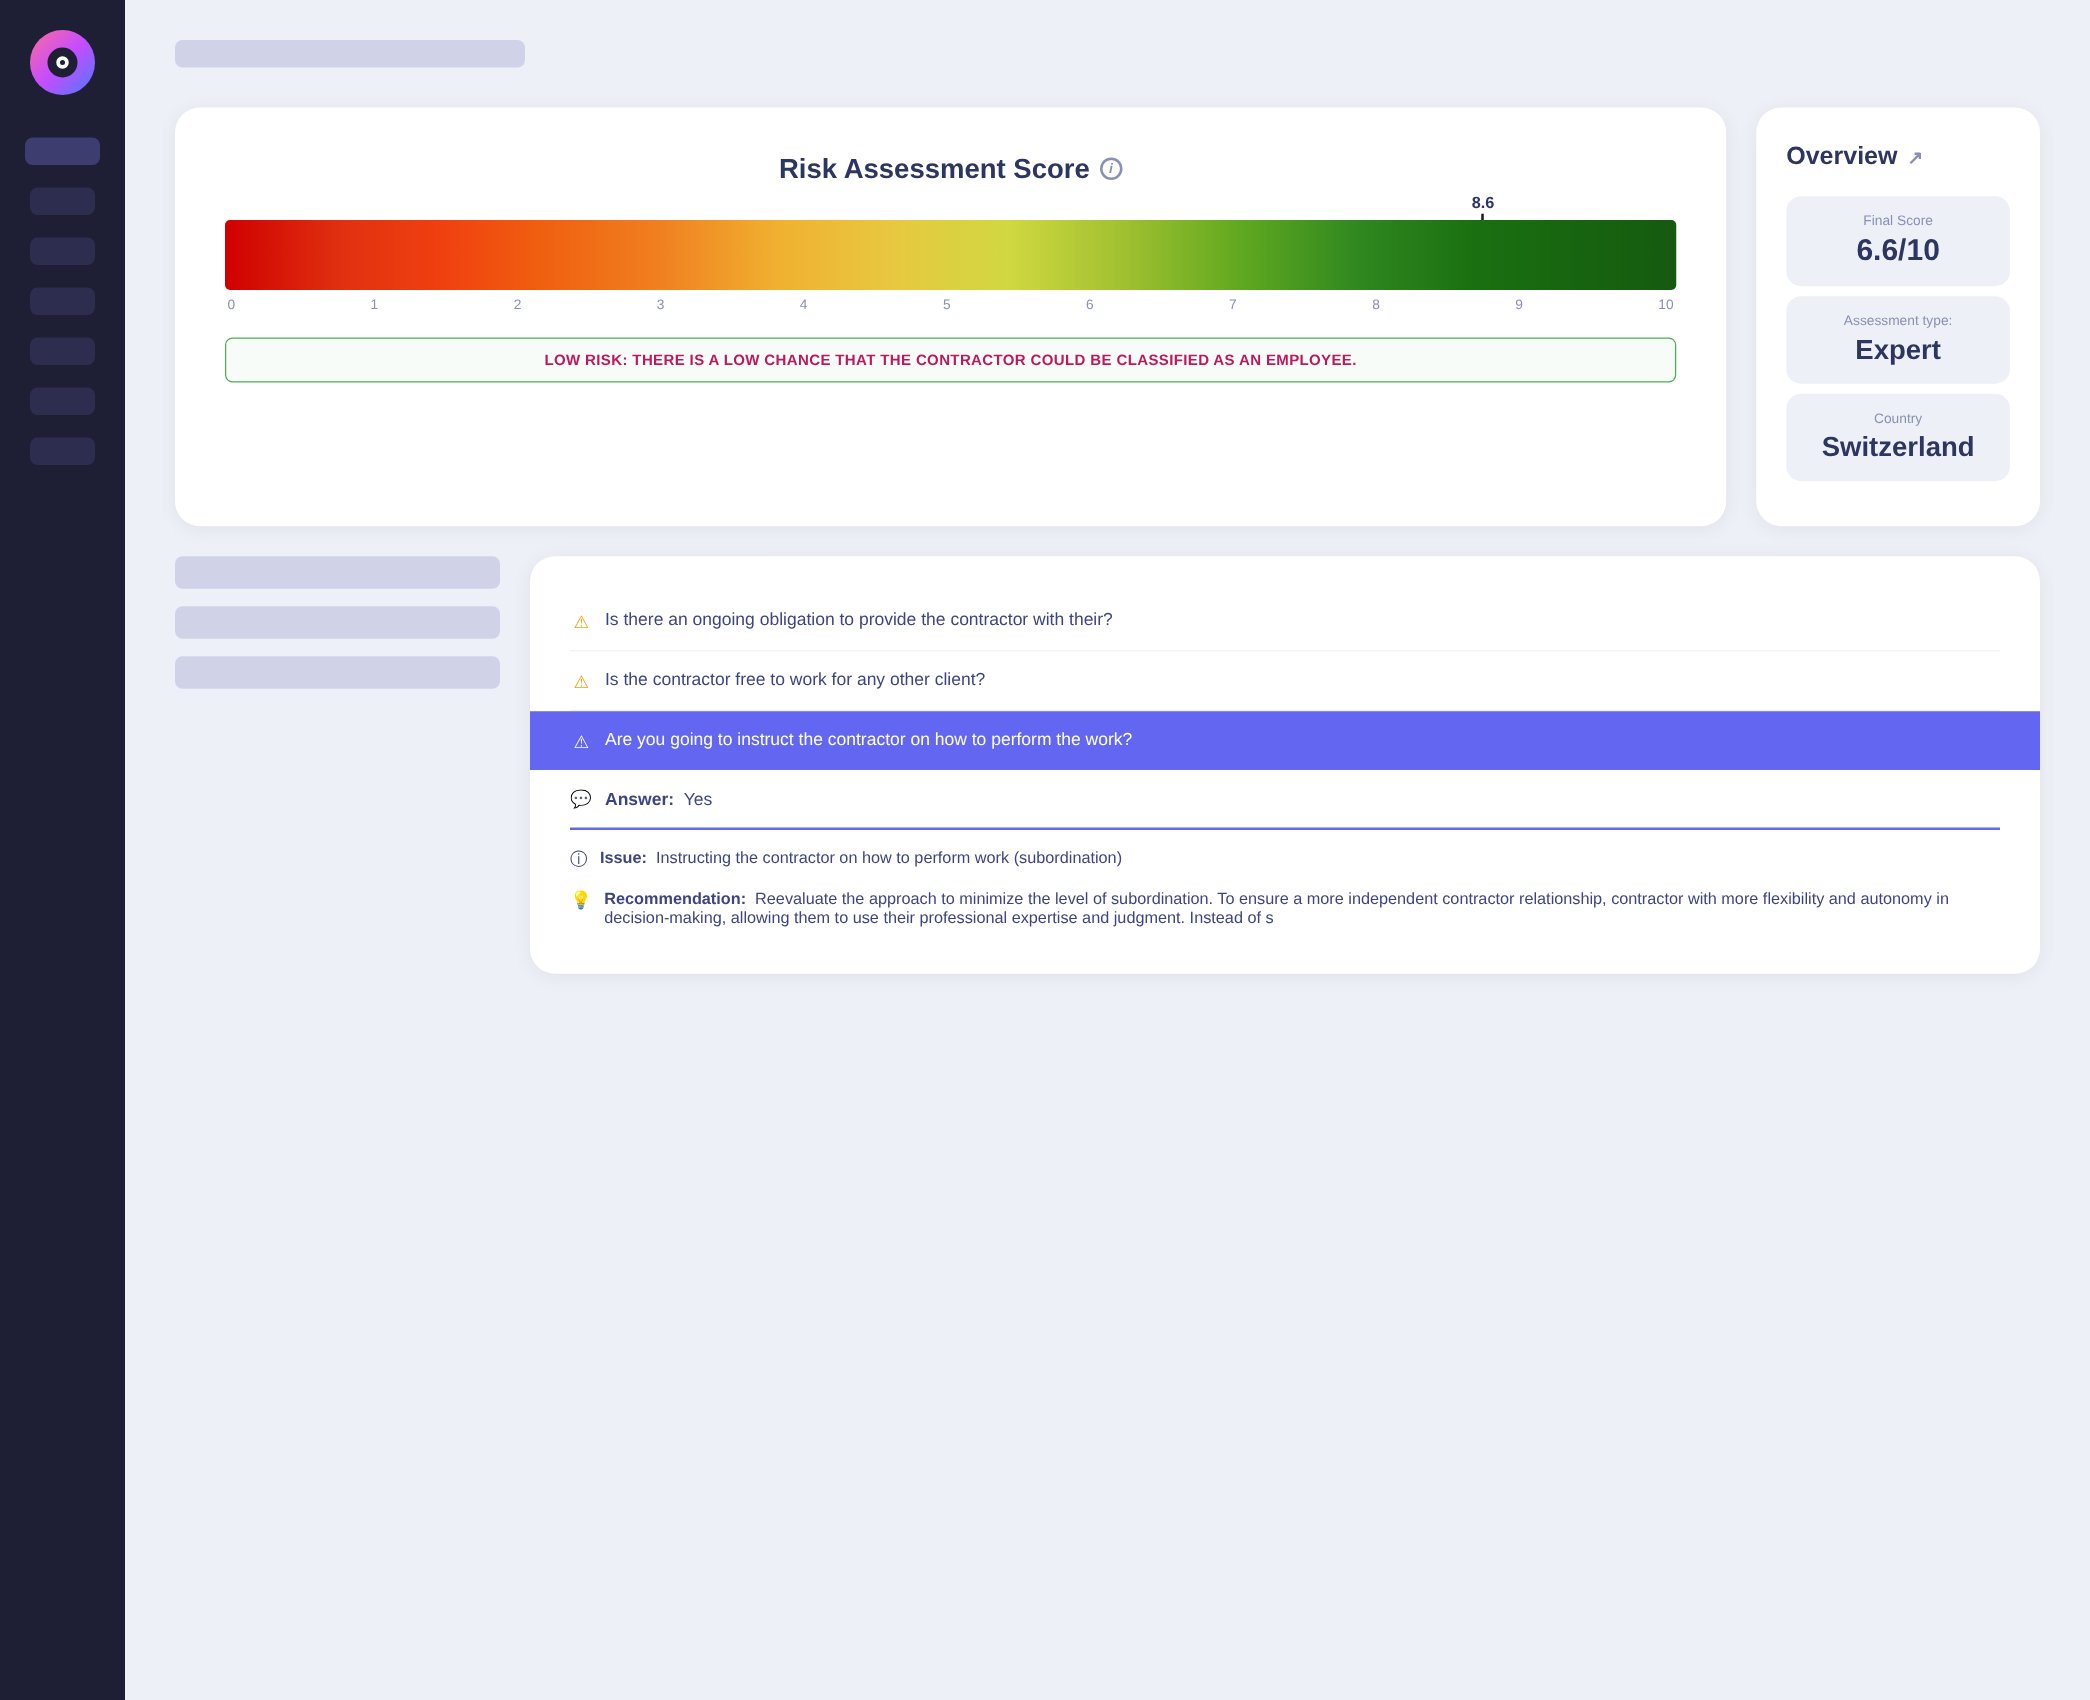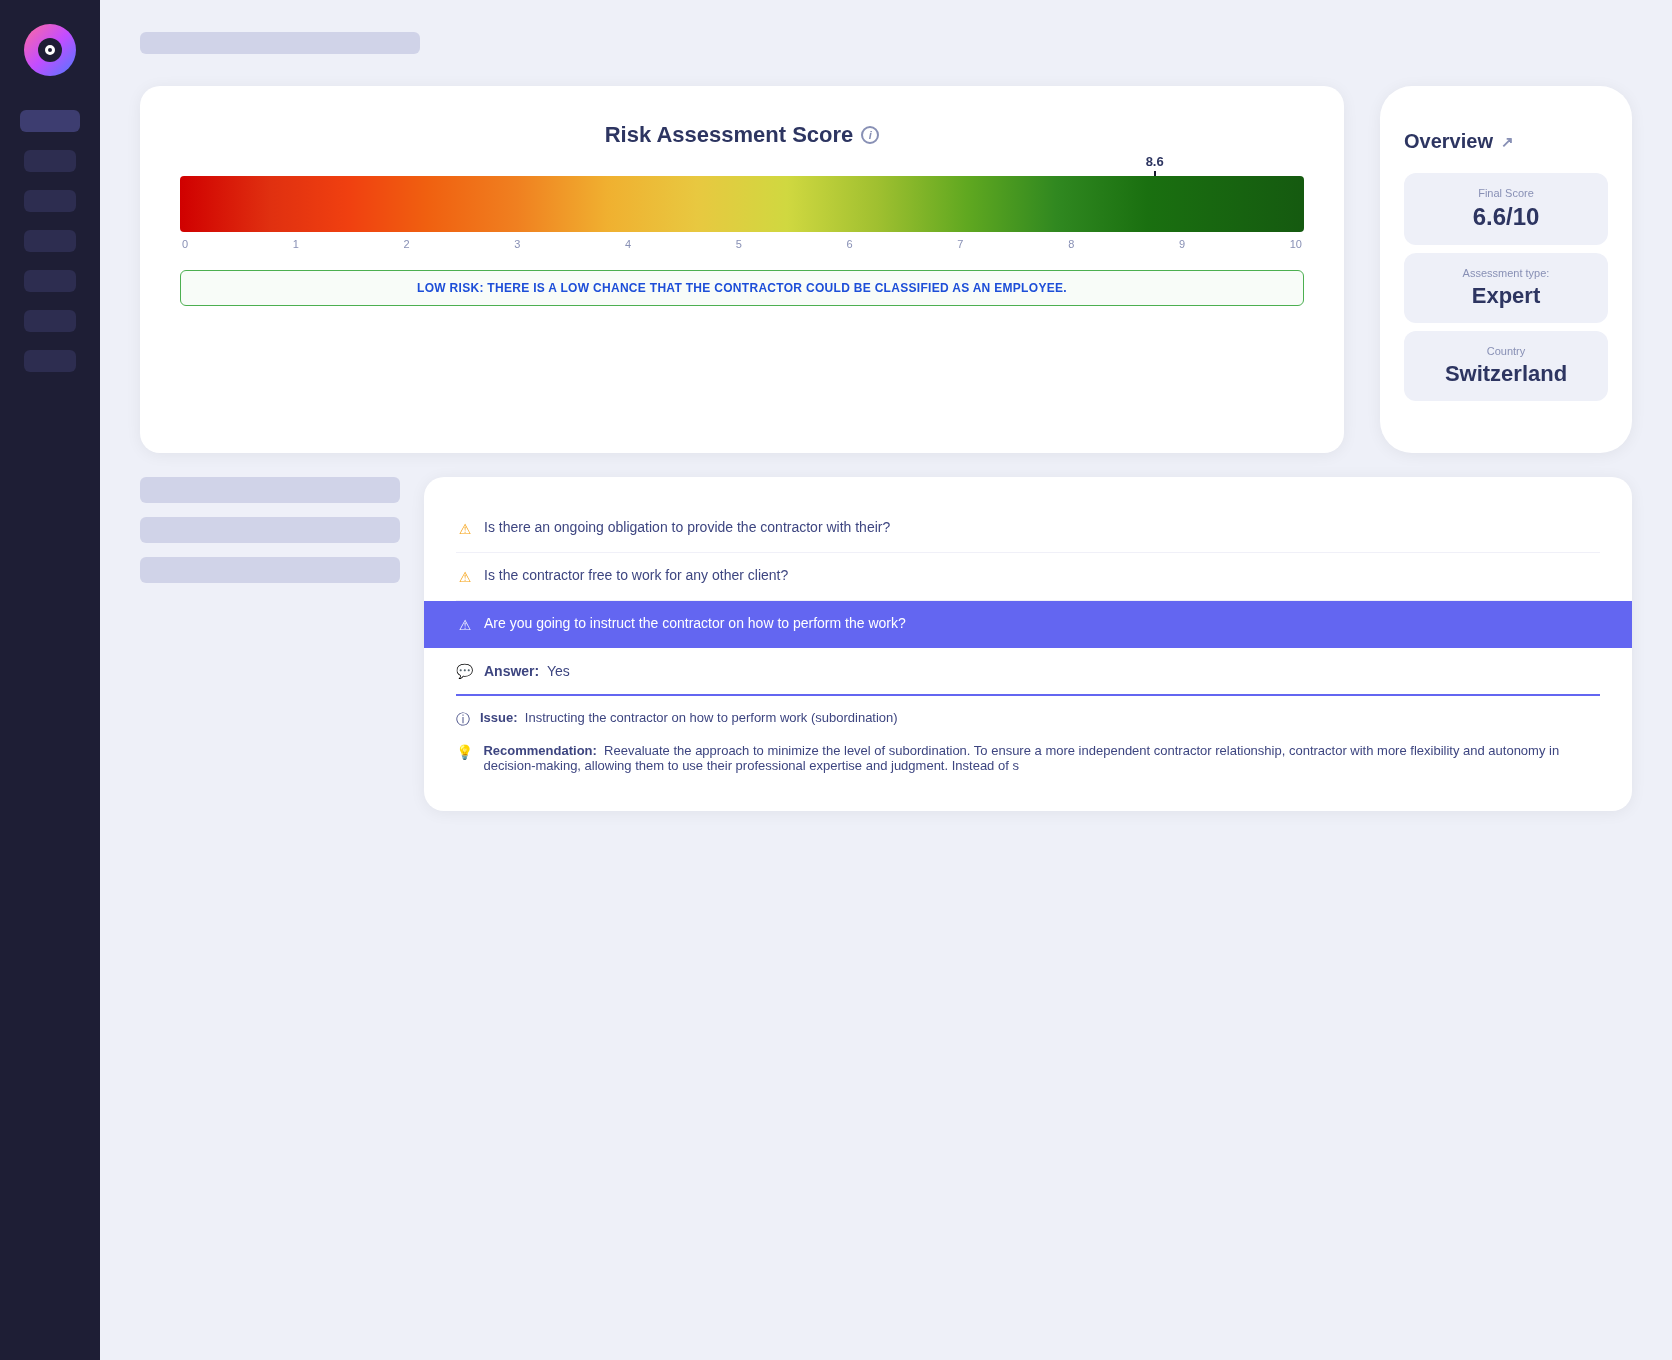--- a/index.html
+++ b/index.html
@@ -60,21 +60,21 @@
     
     .top-bar-placeholder {
       width: 280px; height: 22px; border-radius: 6px;
       background: #d0d3e8;
       margin-bottom: 32px;
     }
 
     
     .content-row {
       display: flex;
-      gap: 36px;
+      gap: 24px;
       margin-bottom: 24px;
     }
 
     
     .risk-card {
       flex: 1;
       background: #fff;
       border-radius: 20px;
       padding: 36px 40px;
       box-shadow: 0 2px 16px rgba(0,0,0,0.06);
@@ -156,31 +156,31 @@
 
     
     .low-risk-badge {
       margin-top: 20px;
       border: 1.5px solid #4caf50;
       border-radius: 6px;
       padding: 10px 16px;
       text-align: center;
       font-size: 12px;
       font-weight: 600;
-      color: #1d4ed8;
+      color: #be185d;
       letter-spacing: 0.3px;
       background: rgba(76,175,80,0.04);
     }
 
     
     .overview-card {
-      width: 252px;
+      width: 227px;
       background: #fff;
-      border-radius: 32px;
-      padding: 44px 24px;
+      border-radius: 20px;
+      padding: 28px 24px;
       box-shadow: 0 2px 16px rgba(0,0,0,0.06);
       flex-shrink: 0;
     }
     .overview-title {
       font-size: 20px;
       font-weight: 700;
       color: #2d3561;
       margin-bottom: 20px;
       display: flex;
       align-items: center;

